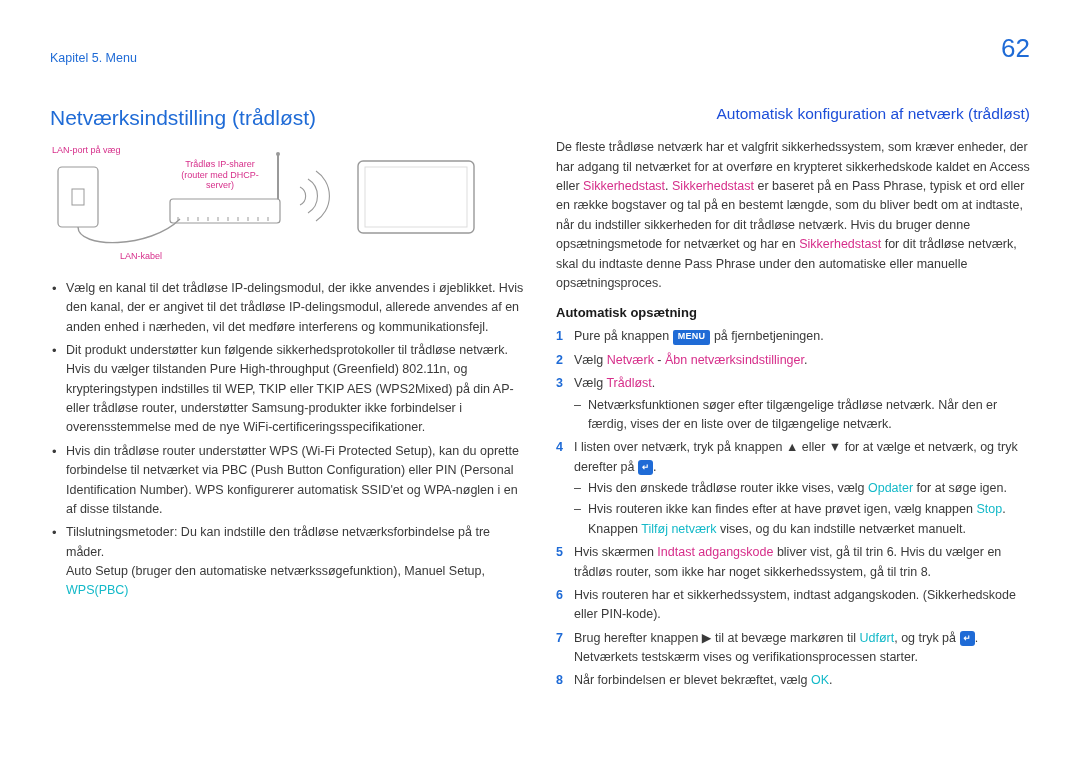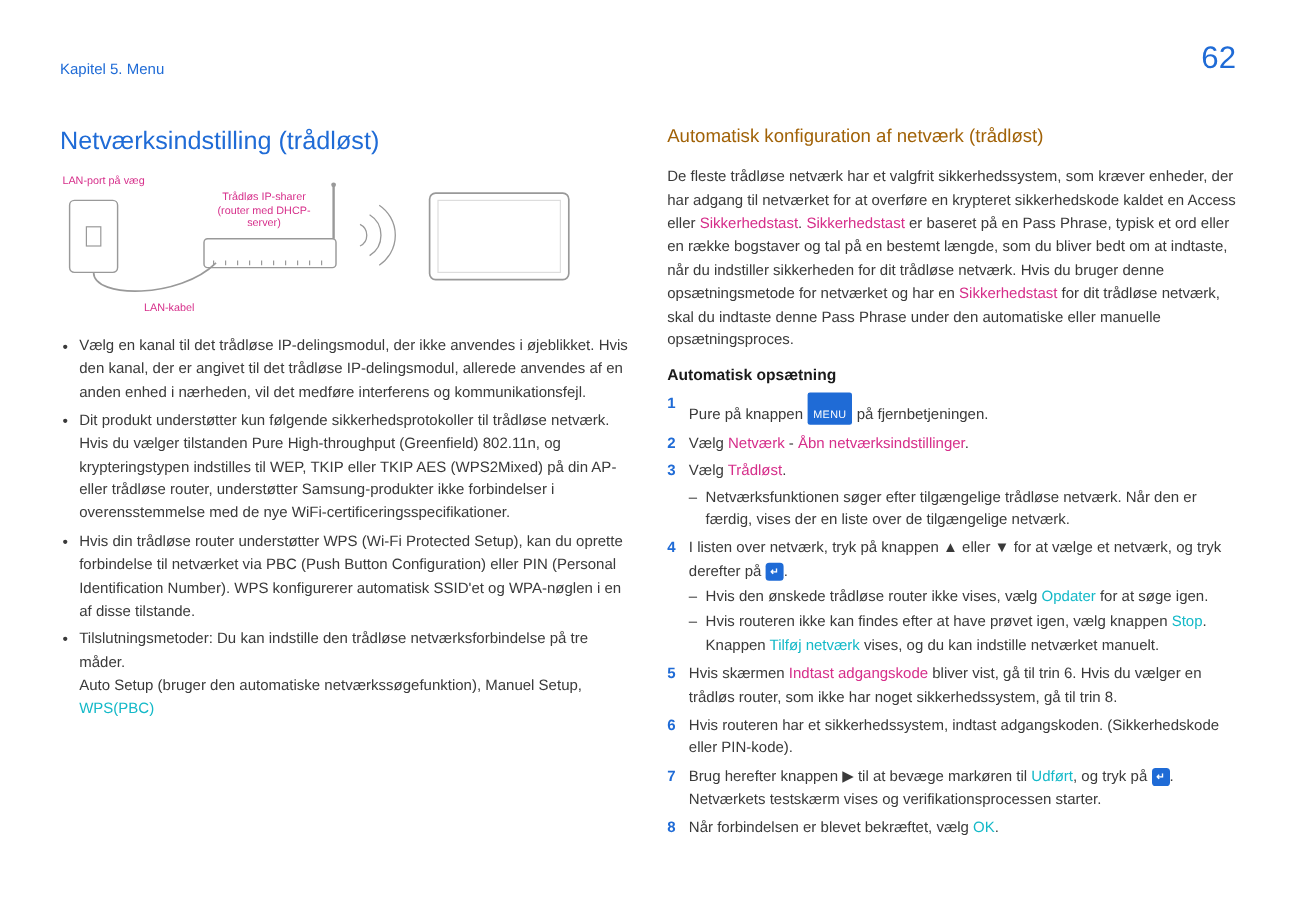--- a/index.html
+++ b/index.html
@@ -44,24 +44,25 @@
     flex: 1;
     min-width: 0;
   }
   .h1 {
     color: #1f6bd6;
     font-size: 21px;
     font-weight: 500;
     margin-bottom: 14px;
   }
   .h2 {
-    color: #a16207;
+    color: #1d4ed8;
     font-size: 15.5px;
     font-weight: 500;
     margin-bottom: 12px;
+    text-align: right;
   }
   .h3 {
     color: #1a1a1a;
     font-weight: bold;
     font-size: 13px;
     margin-top: 10px;
     margin-bottom: 4px;
   }
   p { margin-bottom: 4px; }
   ul.bul {
@@ -115,22 +116,22 @@
     left: -14px;
     top: 0;
   }
   .hl-magenta { color: #d62e8a; }
   .hl-cyan    { color: #14b9c8; }
   .menu-pill {
     display: inline-block;
     background: #1f6bd6;
     color: #fff;
     font-size: 9px;
-    font-weight: normal;
-    padding: 12px 5px 1px 5px;
+    font-weight: bold;
+    padding: 0 5px 1px 5px;
     border-radius: 2px;
     vertical-align: 1px;
     letter-spacing: 0.3px;
   }
   .enter-pill {
     display: inline-block;
     background: #1f6bd6;
     color: #fff;
     font-size: 8.5px;
     font-weight: bold;

